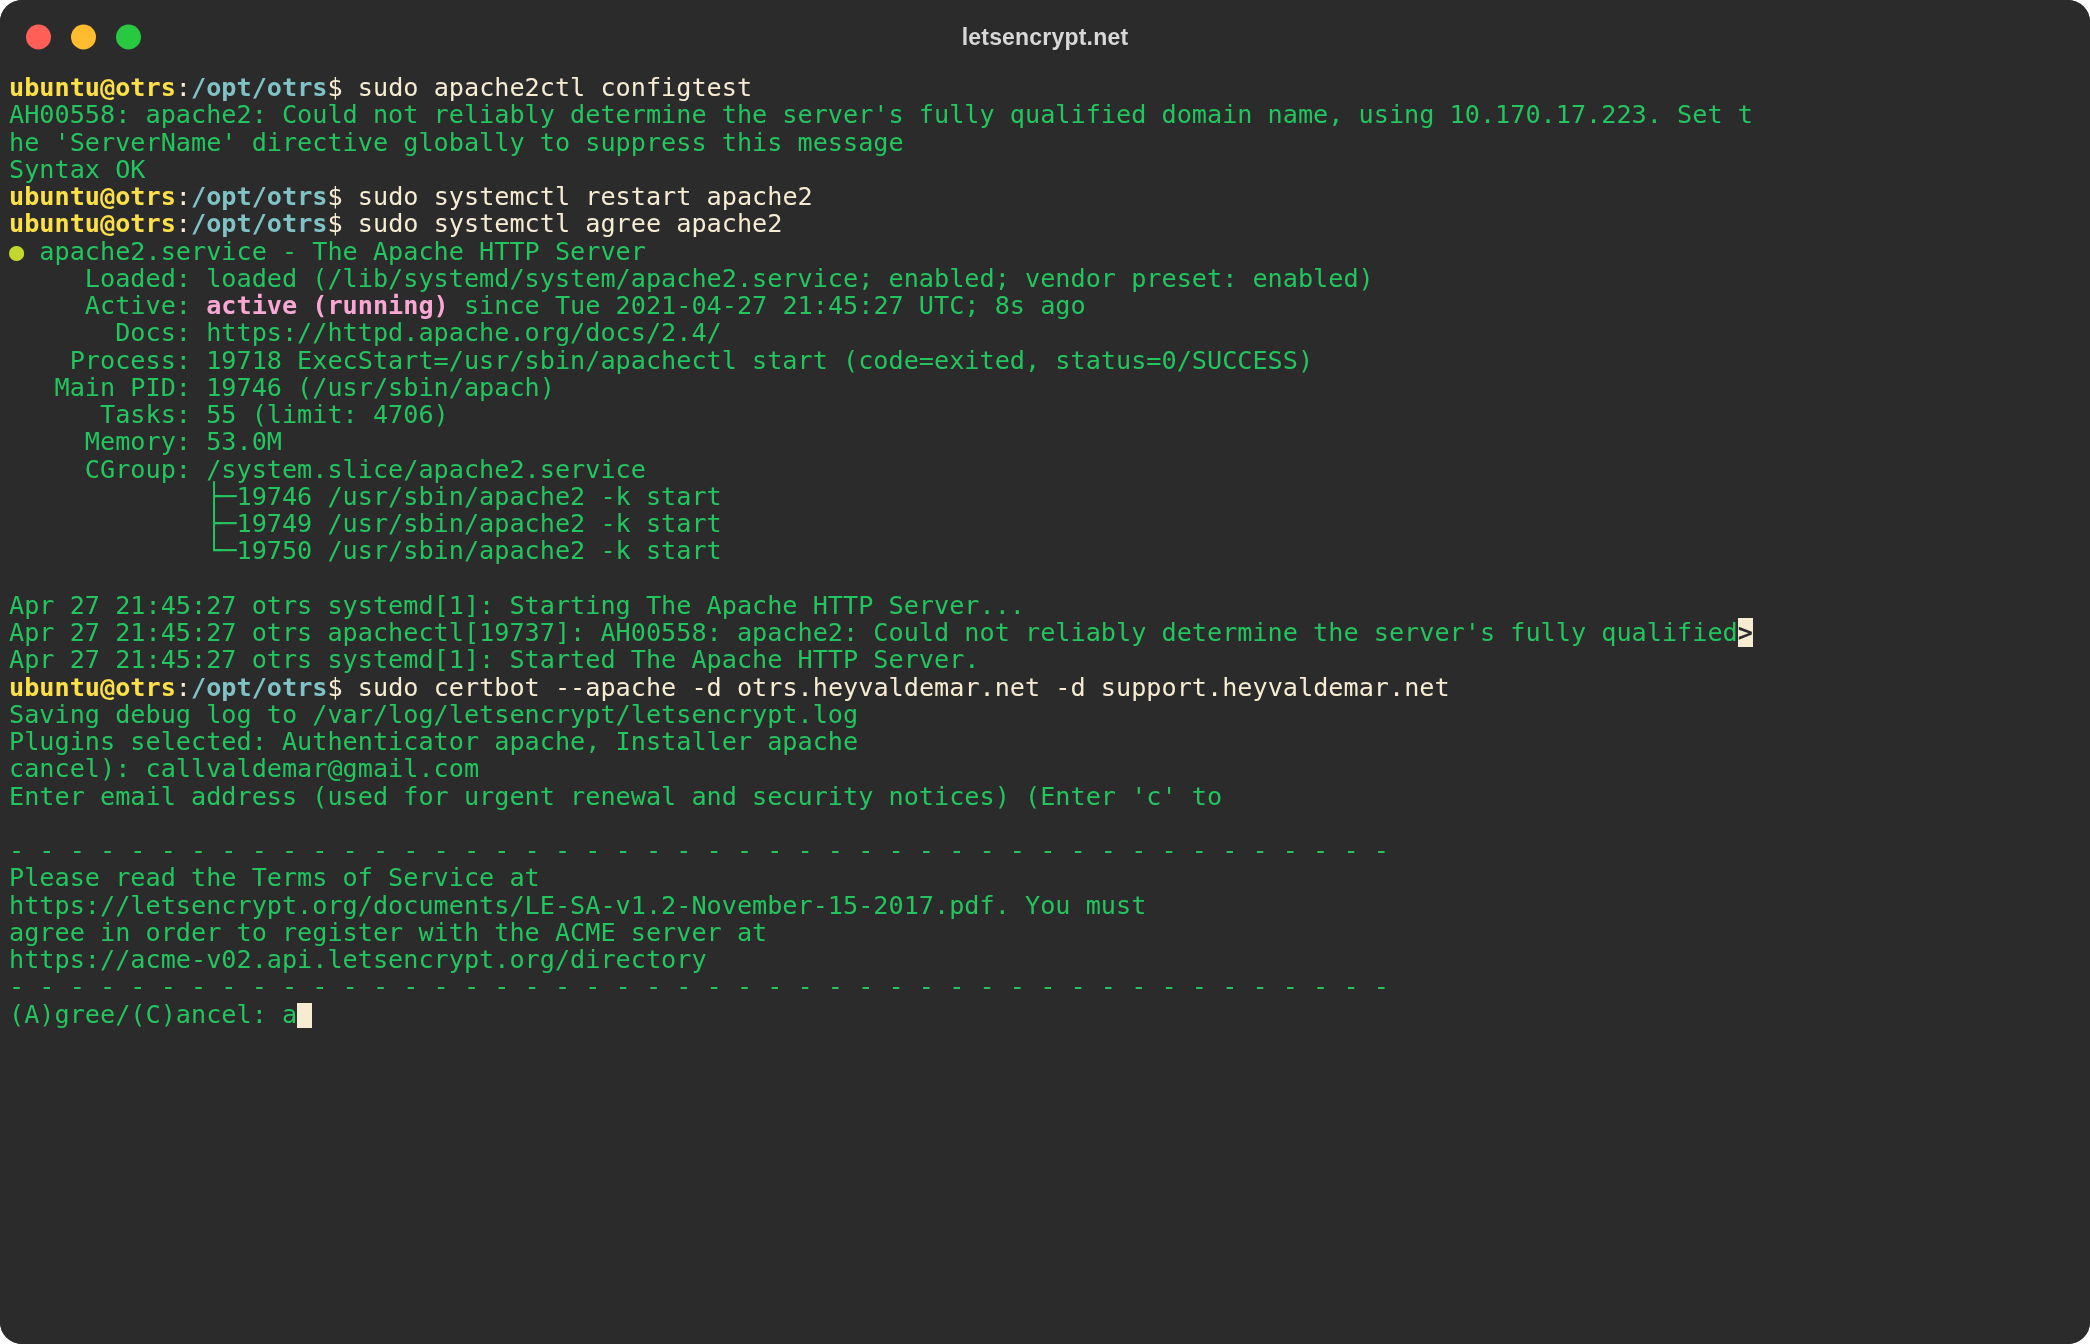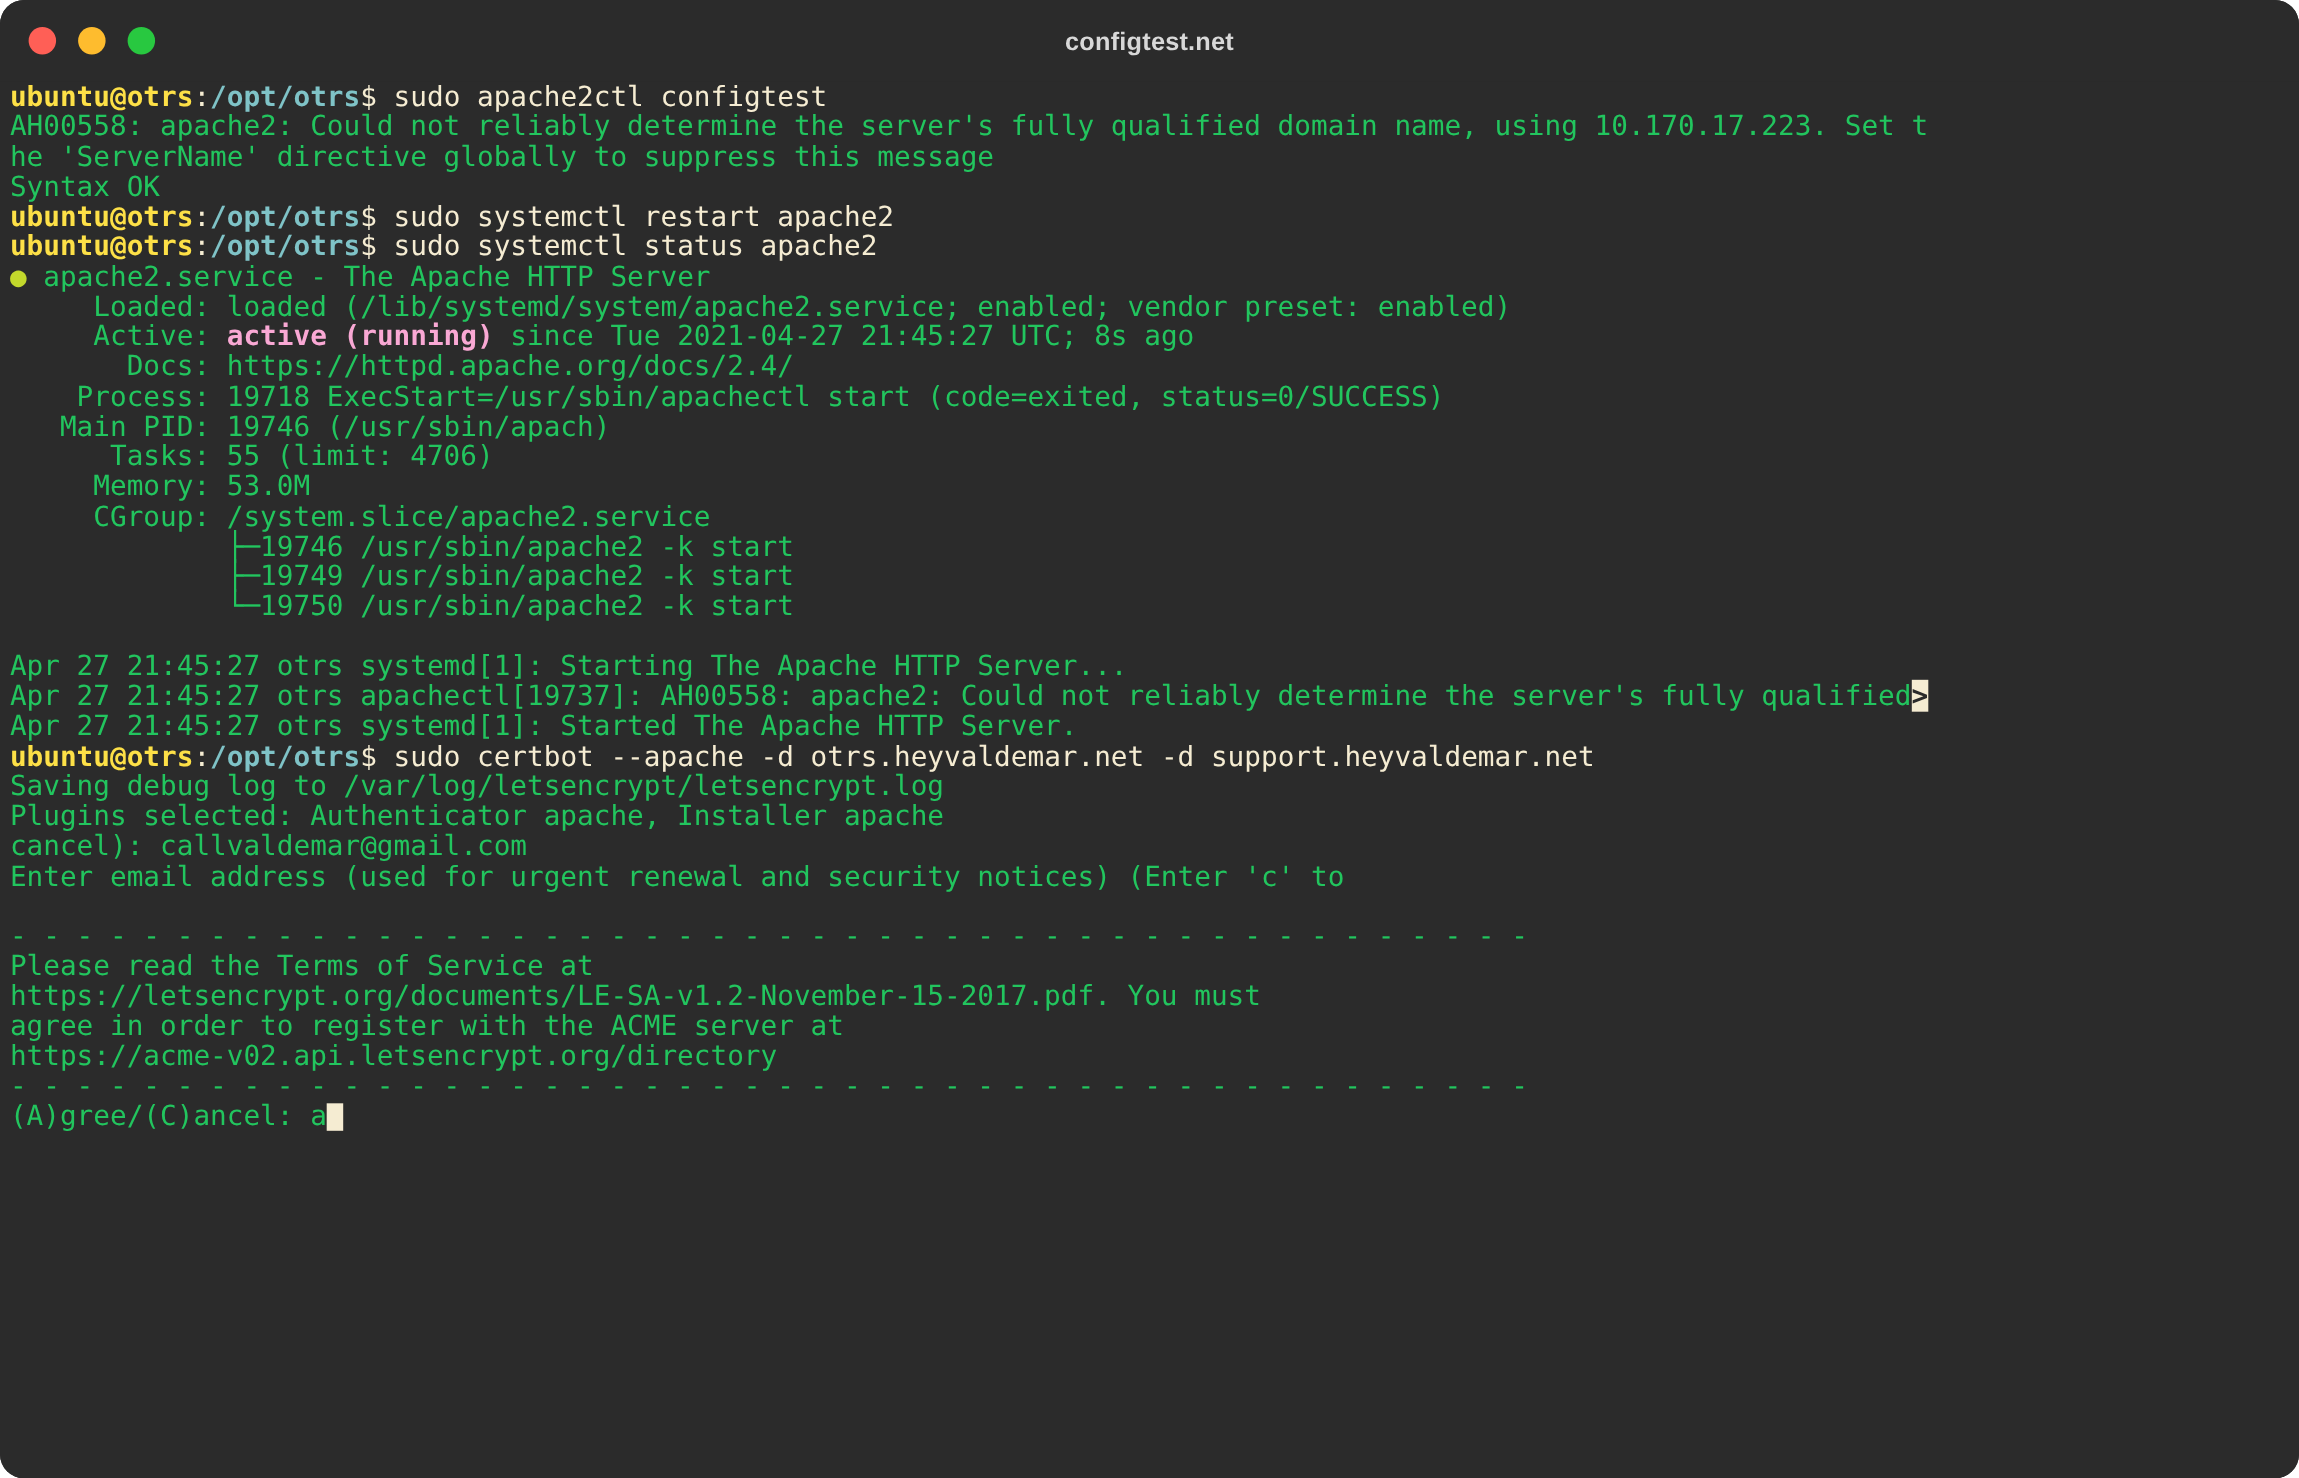--- a/index.html
+++ b/index.html
@@ -123,30 +123,30 @@
 <body>
 
 <div id="terminal-window">
 
   <div id="titlebar">
     <div class="traffic-lights">
       <span class="light close"></span>
       <span class="light min"></span>
       <span class="light max"></span>
     </div>
-    <div id="window-title">configtest.net</div>
+    <div id="window-title">letsencrypt.net</div>
   </div>
 
   <div id="terminal-body">
       <div class="line"><span class="user">ubuntu@otrs</span><span class="punct">:</span><span class="path">/opt/otrs</span><span class="dollar">$ </span><span class="cmd">sudo apache2ctl configtest</span></div>
       <div class="line"><span class="plain">AH00558: apache2: Could not reliably determine the server's fully qualified domain name, using 10.170.17.223. Set t</span></div>
       <div class="line"><span class="plain">he 'ServerName' directive globally to suppress this message</span></div>
       <div class="line"><span class="plain">Syntax OK</span></div>
       <div class="line"><span class="user">ubuntu@otrs</span><span class="punct">:</span><span class="path">/opt/otrs</span><span class="dollar">$ </span><span class="cmd">sudo systemctl restart apache2</span></div>
-      <div class="line"><span class="user">ubuntu@otrs</span><span class="punct">:</span><span class="path">/opt/otrs</span><span class="dollar">$ </span><span class="cmd">sudo systemctl status apache2</span></div>
+      <div class="line"><span class="user">ubuntu@otrs</span><span class="punct">:</span><span class="path">/opt/otrs</span><span class="dollar">$ </span><span class="cmd">sudo systemctl agree apache2</span></div>
       <div class="line"><span class="statusdot">●</span><span class="plain"> apache2.service - The Apache HTTP Server</span></div>
       <div class="line"><span class="plain">     Loaded: loaded (/lib/systemd/system/apache2.service; enabled; vendor preset: enabled)</span></div>
       <div class="line"><span class="plain">     Active: </span><span class="ok">active (running)</span><span class="plain"> since Tue 2021-04-27 21:45:27 UTC; 8s ago</span></div>
       <div class="line"><span class="plain">       Docs: https://httpd.apache.org/docs/2.4/</span></div>
       <div class="line"><span class="plain">    Process: 19718 ExecStart=/usr/sbin/apachectl start (code=exited, status=0/SUCCESS)</span></div>
       <div class="line"><span class="plain">   Main PID: 19746 (/usr/sbin/apach)</span></div>
       <div class="line"><span class="plain">      Tasks: 55 (limit: 4706)</span></div>
       <div class="line"><span class="plain">     Memory: 53.0M</span></div>
       <div class="line"><span class="plain">     CGroup: /system.slice/apache2.service</span></div>
       <div class="line"><span class="plain">             ├─19746 /usr/sbin/apache2 -k start</span></div>

